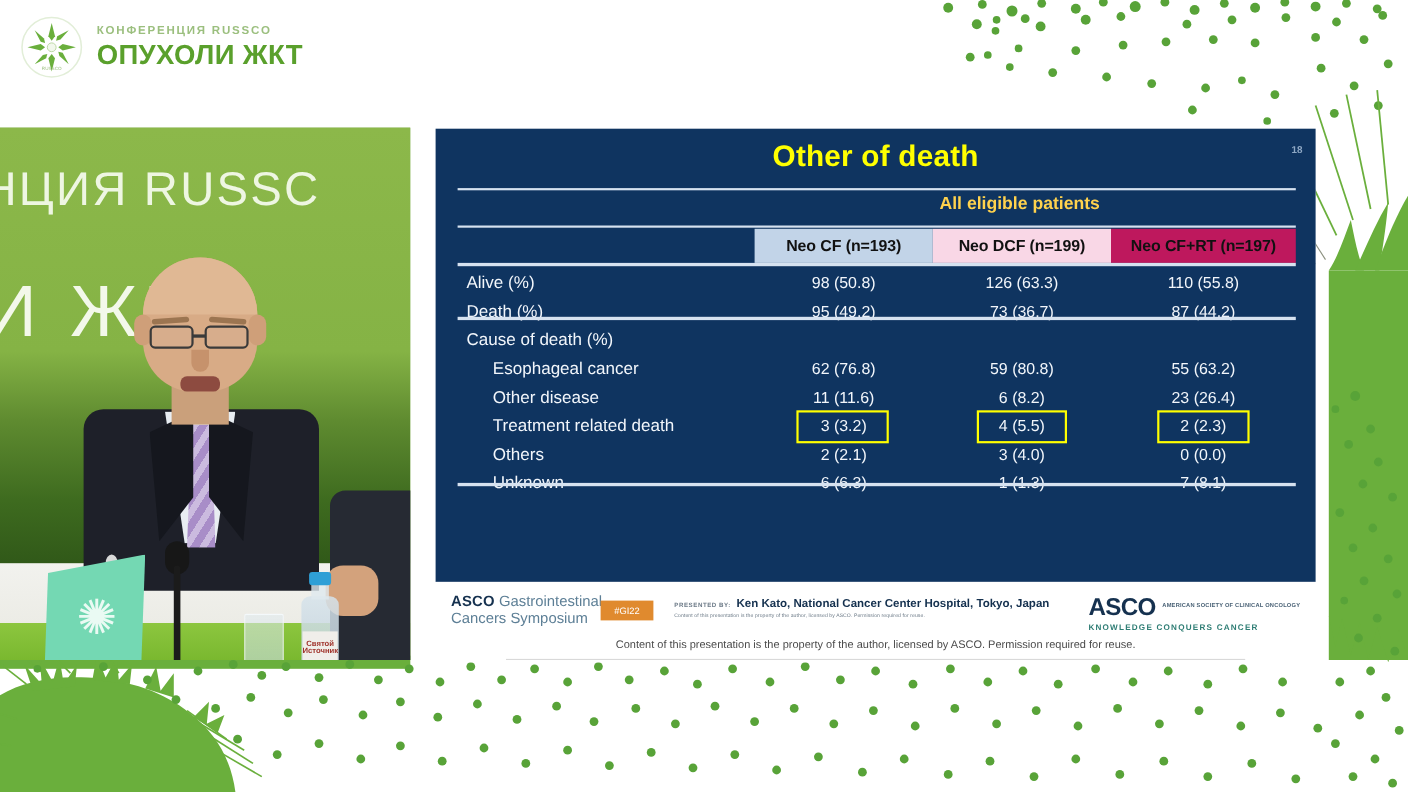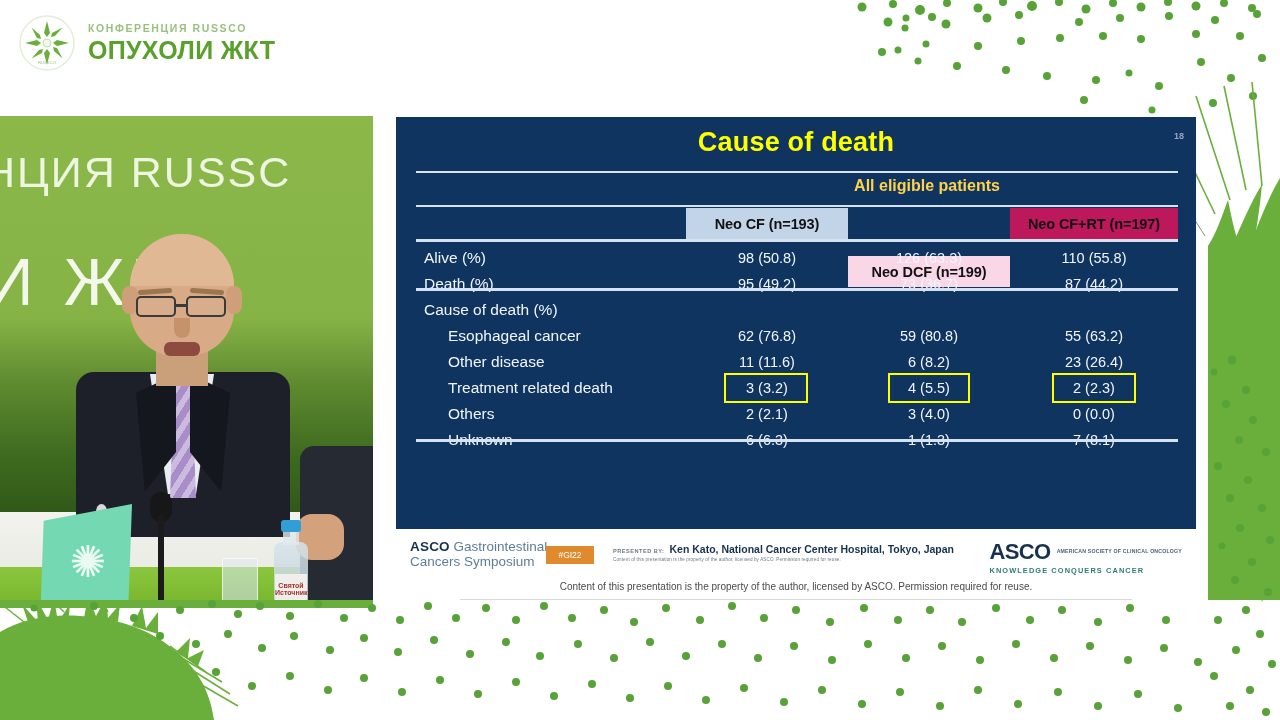--- a/index.html
+++ b/index.html
@@ -127,21 +127,21 @@
     color:#ffd24d; font-size:16px; font-weight:700;
   }
 
   
   .colhead {
     position:absolute; top:91px; height:31px;
     display:flex; align-items:center; justify-content:center;
     color:#111111; font-size:14.5px; font-weight:700; letter-spacing:-0.1px;
   }
   #ch-1 { left:290px; width:162px; background:#c2d4e8; }
-  #ch-2 { left:452px; width:162px; background:#f9d7e6;margin-top:48px; }
+  #ch-2 { left:452px; width:162px; background:#f9d7e6; }
   #ch-3 { left:614px; width:168px; background:#be185d; }
 
   
   .row { position:absolute; left:20px; width:762px; height:26px; }
   .cell-label { position:absolute; left:8px; top:0; color:#f2f6fb; font-size:15.5px; line-height:26px; white-space:nowrap; }
   .cell-label.indent { left:32px; }
   .cell-val { position:absolute; top:0; text-align:center; color:#f2f6fb; font-size:14.5px; line-height:26px; }
   .v1 { left:270px; width:162px; }
   .v2 { left:432px; width:162px; }
   .v3 { left:594px; width:168px; }
@@ -482,21 +482,21 @@
       <div class="bot-neck"></div>
       <div class="bot-cap"></div>
       <div class="bot-label"></div>
       <div class="bot-label-txt">Святой Источник</div>
     </div>
   </div>
 
   <div id="slide">
     <div id="slide-body">
 
-      <div id="slide-title">Cause of death</div>
+      <div id="slide-title">Other of death</div>
       <div id="slide-num">18</div>
 
       <div class="rule" id="rule-top"></div>
       <div id="all-elig">All eligible patients</div>
       <div class="rule" id="rule-head"></div>
 
       <div class="colhead" id="ch-1">Neo CF (n=193)</div>
       <div class="colhead" id="ch-2">Neo DCF (n=199)</div>
       <div class="colhead" id="ch-3">Neo CF+RT (n=197)</div>
 

